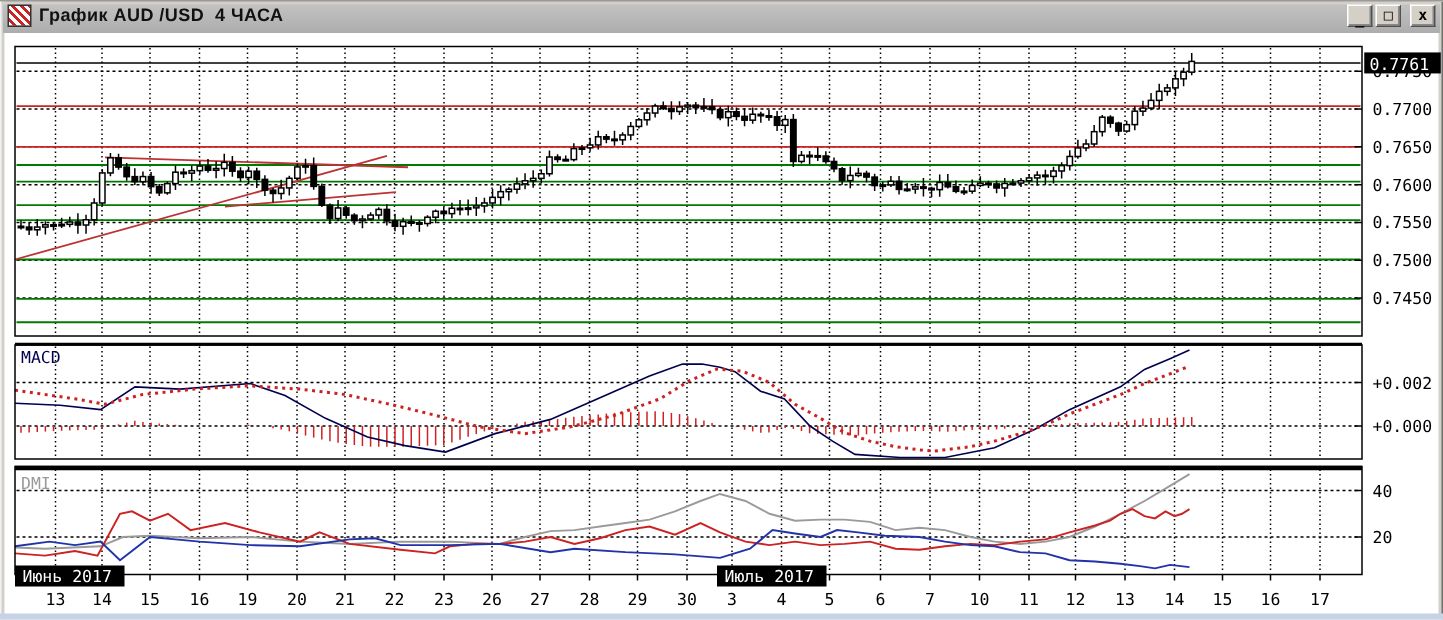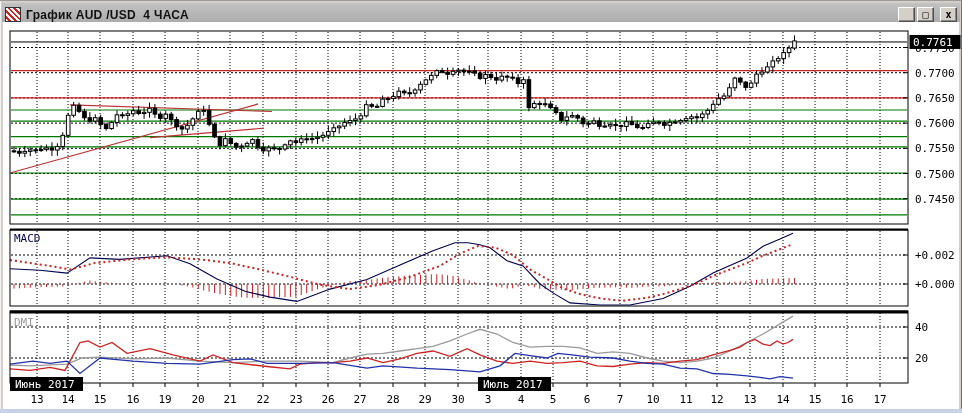--- a/index.html
+++ b/index.html
@@ -4,21 +4,21 @@
 <style>
   html,body{margin:0;padding:0;background:#e8e8e8;}
   #win{
     position:relative;width:962px;height:413px;background:#d4d0c8;
     border-top:1px solid #9a9a9a;box-sizing:border-box;overflow:hidden;
     font-family:"Liberation Sans",sans-serif;
   }
   #titlebar{
     position:absolute;left:2px;top:2px;right:2px;height:19px;
     background:linear-gradient(#c2c2c2,#adadad);
-    display:flex;align-items:flex-end;padding:0 3px;box-sizing:border-box;
+    display:flex;align-items:flex-start;padding:0 3px;box-sizing:border-box;
   }
   #app-icon{
     width:14px;height:13px;background:
       repeating-linear-gradient(45deg,#ffffff 0 2px,#cc2222 2px 4px);
     border:1px solid #333;margin-right:5px;flex:0 0 auto;
   }
   #title-text{
     font-size:12px;font-weight:bold;color:#111;letter-spacing:0.3px;
     white-space:pre;flex:1 1 auto;overflow:hidden;
   }

